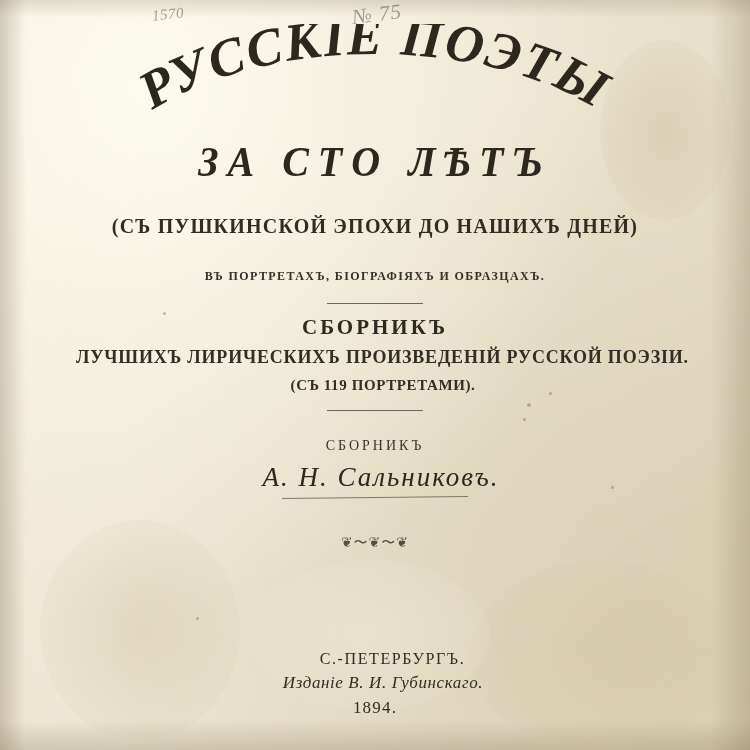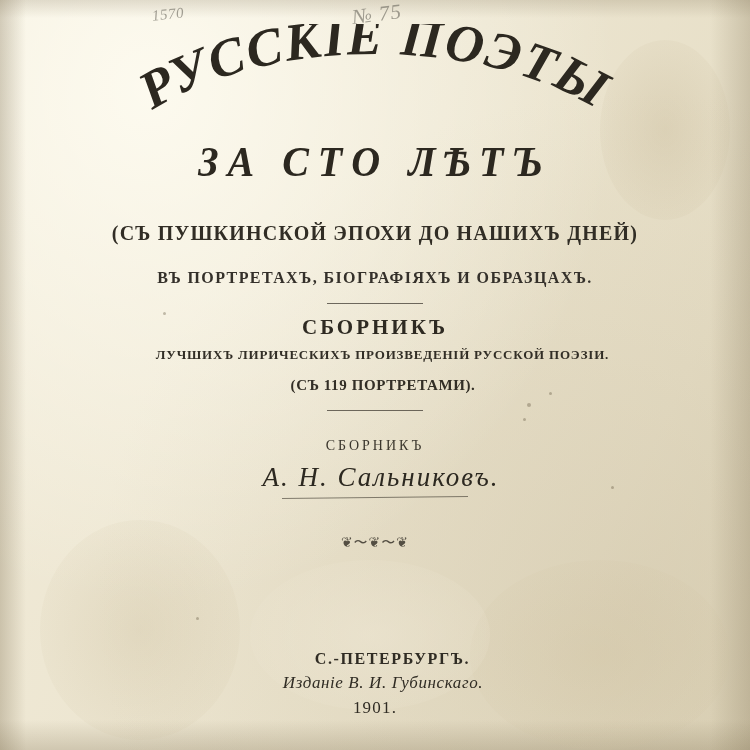--- a/index.html
+++ b/index.html
@@ -104,32 +104,32 @@
     font-weight: bold;
     font-style: italic;
     letter-spacing: 9px;
     color: #2c2820;
     transform: scaleY(1.05);
   }
 
   #subtitle-2 {
     position: absolute;
     left: 0; right: 0;
-    top: 222px;
+    top: 215px;
     font-size: 20px;
     font-weight: bold;
     letter-spacing: 1.2px;
     color: #312d25;
   }
 
   #subtitle-3 {
     position: absolute;
     left: 0; right: 0;
     top: 269px;
-    font-size: 16px;
+    font-size: 12px;
     font-weight: bold;
     letter-spacing: 1.4px;
     color: #34302a;
   }
 
   .rule {
     position: absolute;
     height: 1px;
     background: #3a352c;
     opacity: 0.72;
@@ -146,21 +146,21 @@
     font-size: 21px;
     font-weight: bold;
     letter-spacing: 3px;
     color: #2e2a22;
   }
 
   #line-best {
     position: absolute;
     left: 15px; right: 0;
     top: 347px;
-    font-size: 13px;
+    font-size: 18px;
     font-weight: bold;
     letter-spacing: 0.8px;
     color: #322e26;
   }
 
   #line-portraits {
     position: absolute;
     left: 16px; right: 0;
     top: 377px;
     font-size: 15px;
@@ -206,21 +206,21 @@
     font-size: 14px;
     letter-spacing: 1px;
     opacity: 0.85;
   }
 
   #imprint-city {
     position: absolute;
     left: 0; right: 0;
     top: 650px;
     font-size: 16px;
-    font-weight: bold;
+    font-weight: normal;
     letter-spacing: 1.6px;
     color: #302c24;
     margin-left: 35px;
   }
   #imprint-publisher {
     position: absolute;
     left: 0; right: 0;
     top: 673px;
     font-size: 17px;
     font-style: italic;
@@ -295,16 +295,16 @@
     <div class="rule" id="rule-2"></div>
 
     <div id="label-compiler">СБОРНИКЪ</div>
     <div id="compiler-name">А. Н. Сальниковъ.</div>
     <div id="compiler-underline"></div>
 
     <div id="ornament">❦〜❦〜❦</div>
 
     <div id="imprint-city">С.-ПЕТЕРБУРГЪ.</div>
     <div id="imprint-publisher">Изданіе В. И. Губинскаго.</div>
-    <div id="imprint-year">1901.</div>
+    <div id="imprint-year">1894.</div>
 
   </div>
 </div>
 
 </body></html>

